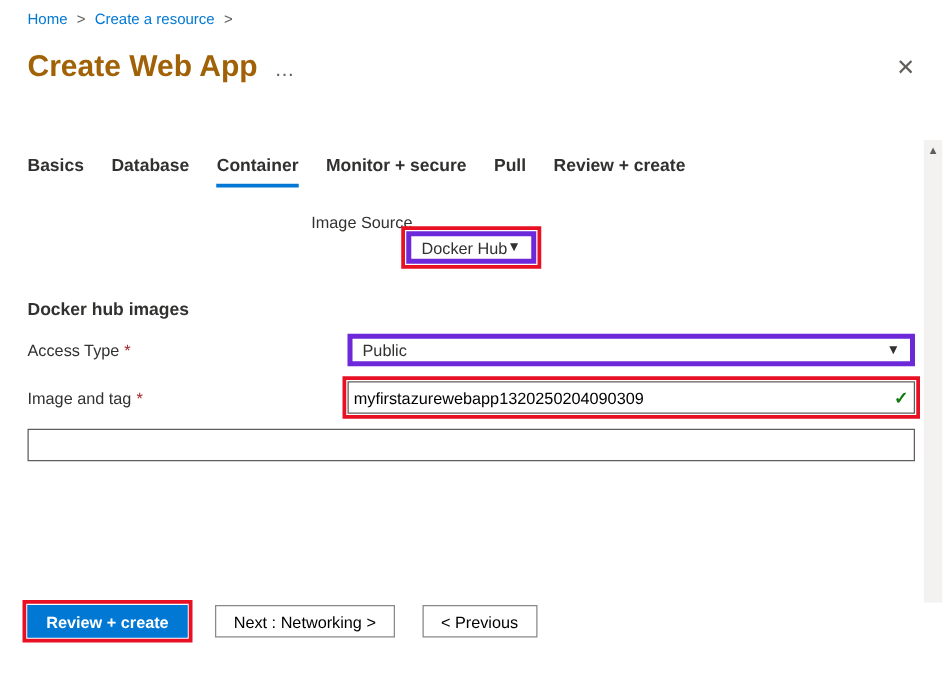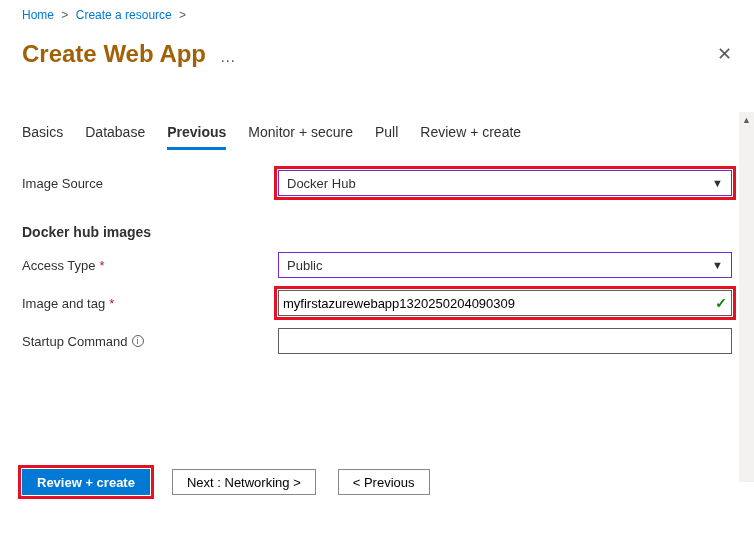--- a/index.html
+++ b/index.html
@@ -6,30 +6,30 @@
     body { font-family: 'Segoe UI', Tahoma, sans-serif; font-size: 13px; color: #323130; background: #fff; width: 754px; }
     .container { padding: 8px 22px 16px 22px; position: relative; }
     .breadcrumb { color: #0078d4; font-size: 12px; margin-bottom: 18px; }
     .breadcrumb span { color: #0078d4; }
     .breadcrumb .sep { color: #605e5c; margin: 0 4px; }
     .header-row { display: flex; align-items: center; justify-content: space-between; }
     .page-title { font-size: 24px; font-weight: 600; color: #a16207; }
     .dots { color: #605e5c; margin-left: 10px; font-size: 16px; }
     .close-x { font-size: 18px; color: #605e5c; cursor: pointer; font-weight: 300; }
     .tabs { display: flex; gap: 22px; margin-top: 56px; border-bottom: none; }
-    .tab { font-size: 14px; padding-bottom: 7px; color: #323130; cursor: pointer; }
+    .tab { font-size: 14px; padding-bottom: 7px; color: #323130; cursor: pointer; font-weight: bold; }
     .tab.active { font-weight: 600; border-bottom: 3px solid #0078d4; }
     .description { margin-top: 18px; font-size: 13px; line-height: 1.45; color: #323130; }
     .form-row { display: flex; align-items: center; margin-top: 12px; }
-    .form-row.first { margin-top: 20px; }
+    .form-row.first { margin-top: 20px; flex-direction: column; }
     .form-label { width: 256px; font-size: 13px; display: flex; align-items: center; gap: 4px; }
     .req { color: #a4262c; }
     .info-icon { width: 12px; height: 12px; border: 1px solid #605e5c; border-radius: 50%; display: inline-flex; align-items: center; justify-content: center; font-size: 9px; color: #605e5c; }
     .field { flex: 1; }
-    .select-wrap { position: relative; border: 1px solid #6d28d9; height: 26px; display: flex; align-items: center; padding: 0 8px; background: #fff; }
+    .select-wrap { position: relative; border: 4px solid #6d28d9; height: 26px; display: flex; align-items: center; padding: 0 8px; background: #fff; }
     .select-wrap .val { flex: 1; font-size: 13px; }
     .chev { font-size: 11px; }
     .input-wrap { position: relative; border: 1px solid #605e5c; height: 26px; display: flex; align-items: center; padding: 0 4px; }
     .input-wrap input { border: none; outline: none; width: 100%; font-size: 13px; font-family: inherit; }
     .check { color: #107c10; font-size: 14px; font-weight: bold; }
     .section-title { font-weight: 600; font-size: 14px; margin-top: 28px; }
     .hl-red { outline: 3px solid #e81123; outline-offset: 1px; }
     .footer { display: flex; gap: 22px; margin-top: 115px; align-items: center; }
     .btn { height: 26px; padding: 0 14px; font-size: 13px; border: 1px solid #8a8886; background: #fff; cursor: pointer; font-family: inherit; }
     .btn-primary { background: #0078d4; color: #fff; border: 1px solid #0078d4; font-weight: 600; }
@@ -51,21 +51,21 @@
     <div>
       <span class="page-title">Create Web App</span>
       <span class="dots">…</span>
     </div>
     <span class="close-x">✕</span>
   </div>
 
   <div class="tabs">
     <div class="tab">Basics</div>
     <div class="tab">Database</div>
-    <div class="tab active">Previous</div>
+    <div class="tab active">Container</div>
     <div class="tab">Monitor + secure</div>
     <div class="tab">Pull</div>
     <div class="tab">Review + create</div>
   </div>
 
 
   <div class="form-row first">
     <div class="form-label">Image Source</div>
     <div class="field">
       <div class="select-wrap hl-red">
@@ -97,24 +97,20 @@
     </div>
     <div class="field">
       <div class="input-wrap hl-red">
         <input type="text" value="myfirstazurewebapp1320250204090309" style="">
         <span class="check">✓</span>
       </div>
     </div>
   </div>
 
   <div class="form-row">
-    <div class="form-label">
-      <span>Startup Command</span>
-      <span class="info-icon">i</span>
-    </div>
     <div class="field">
       <div class="input-wrap">
         <input type="text" value="" style="">
       </div>
     </div>
   </div>
 
   <div class="footer">
     <span class="hl-red" style="display:inline-block;">
       <button class="btn btn-primary">Review + create</button>

